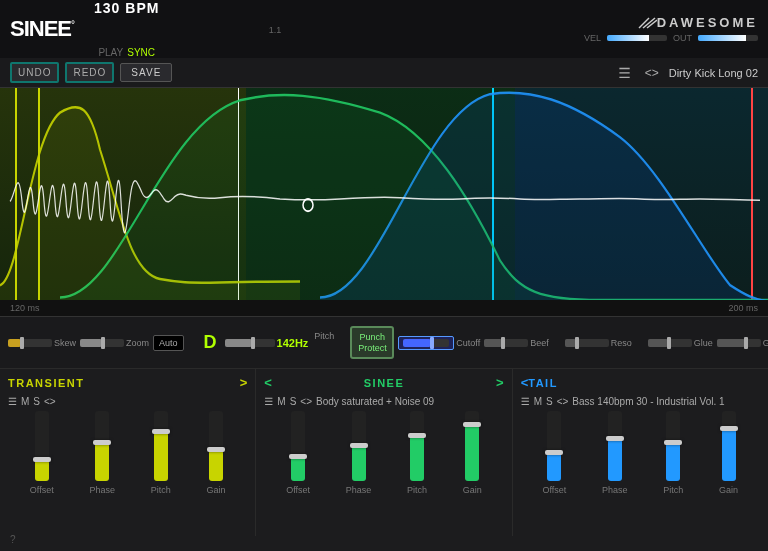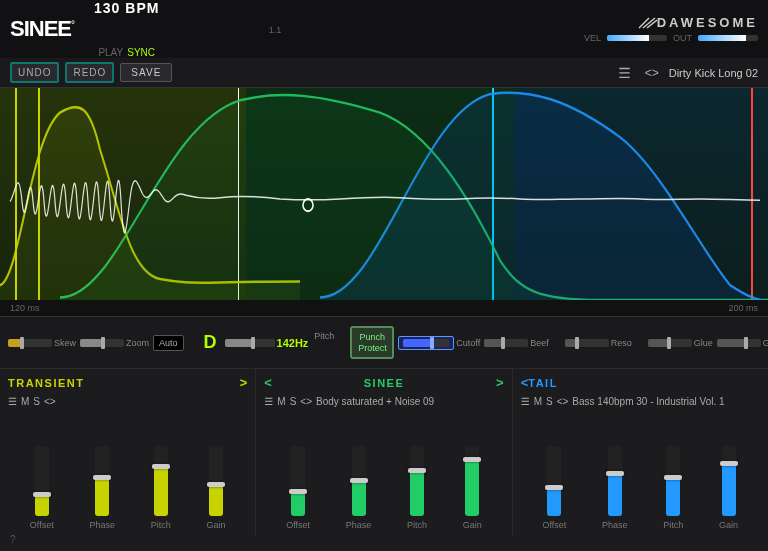--- a/index.html
+++ b/index.html
@@ -408,21 +408,21 @@
       color: #aaa;
       font-size: 10px;
       flex: 1;
       overflow: hidden;
       text-overflow: ellipsis;
       white-space: nowrap;
     }
 
     .sliders-row {
       display: flex;
-      align-items: flex-end;
+      align-items: flex-start;
       justify-content: space-around;
       flex: 1;
       padding: 0 4px;
     }
 
     .slider-group {
       display: flex;
       flex-direction: column;
       align-items: center;
       gap: 4px;

